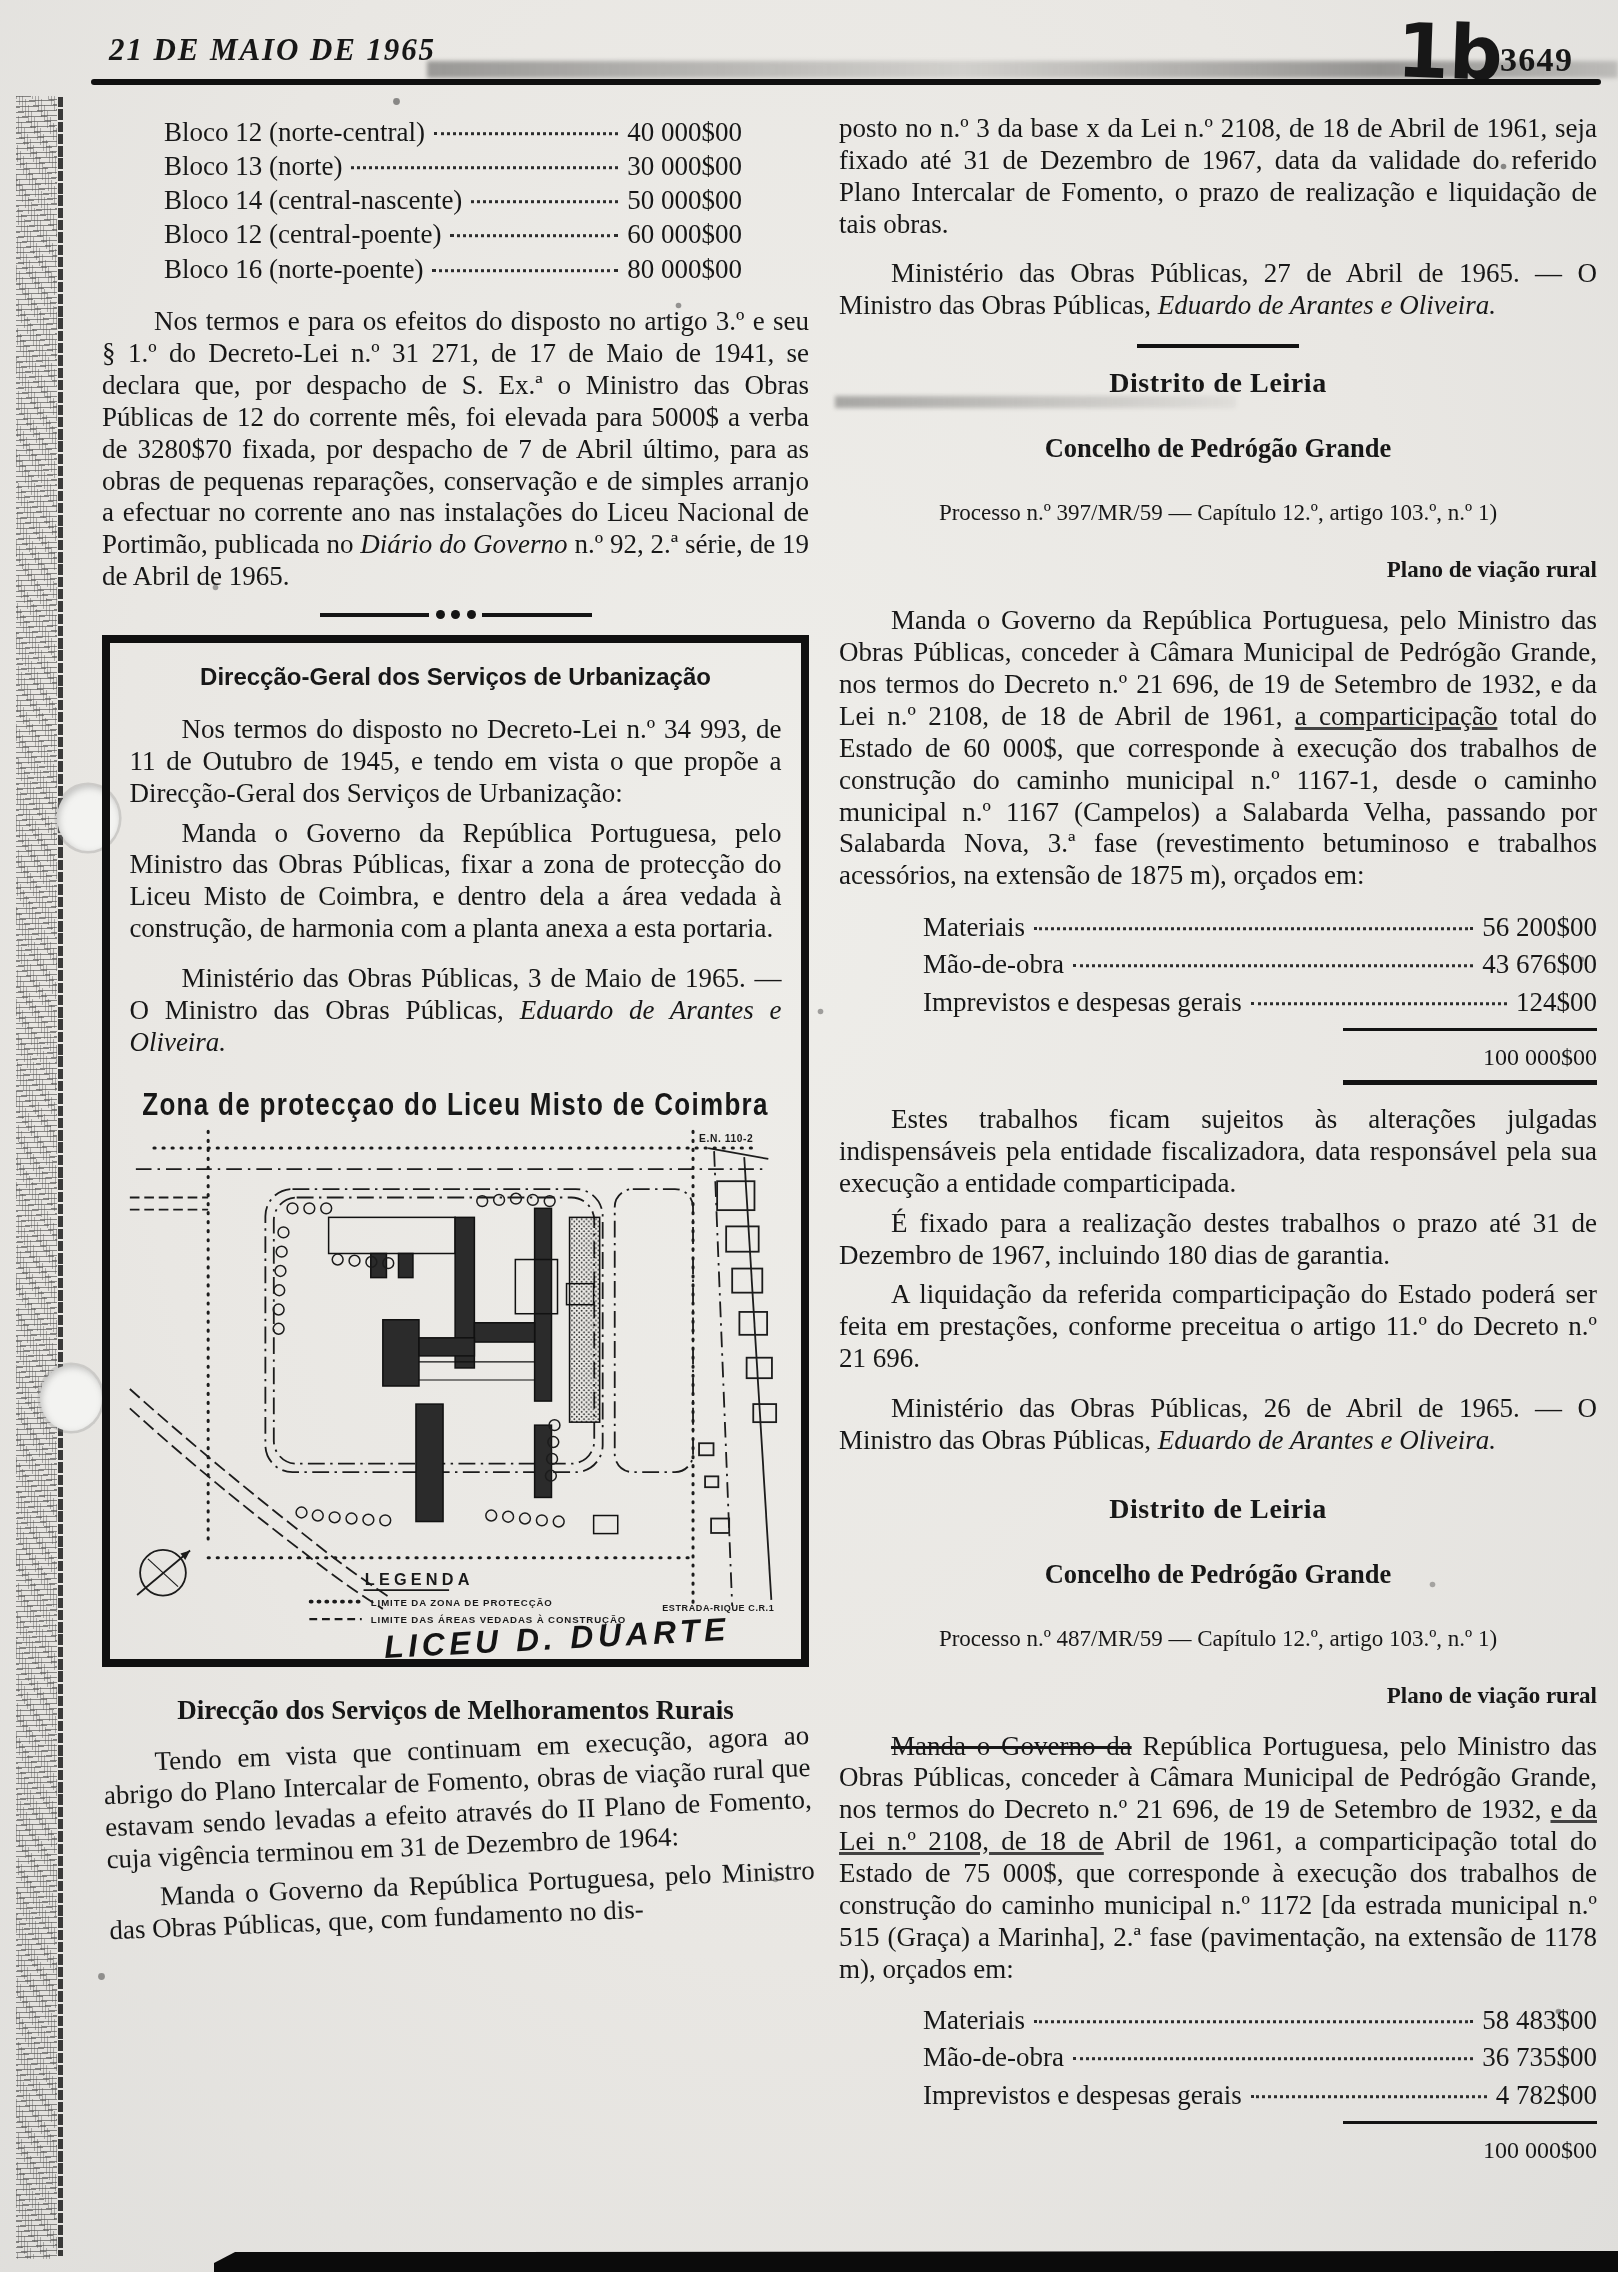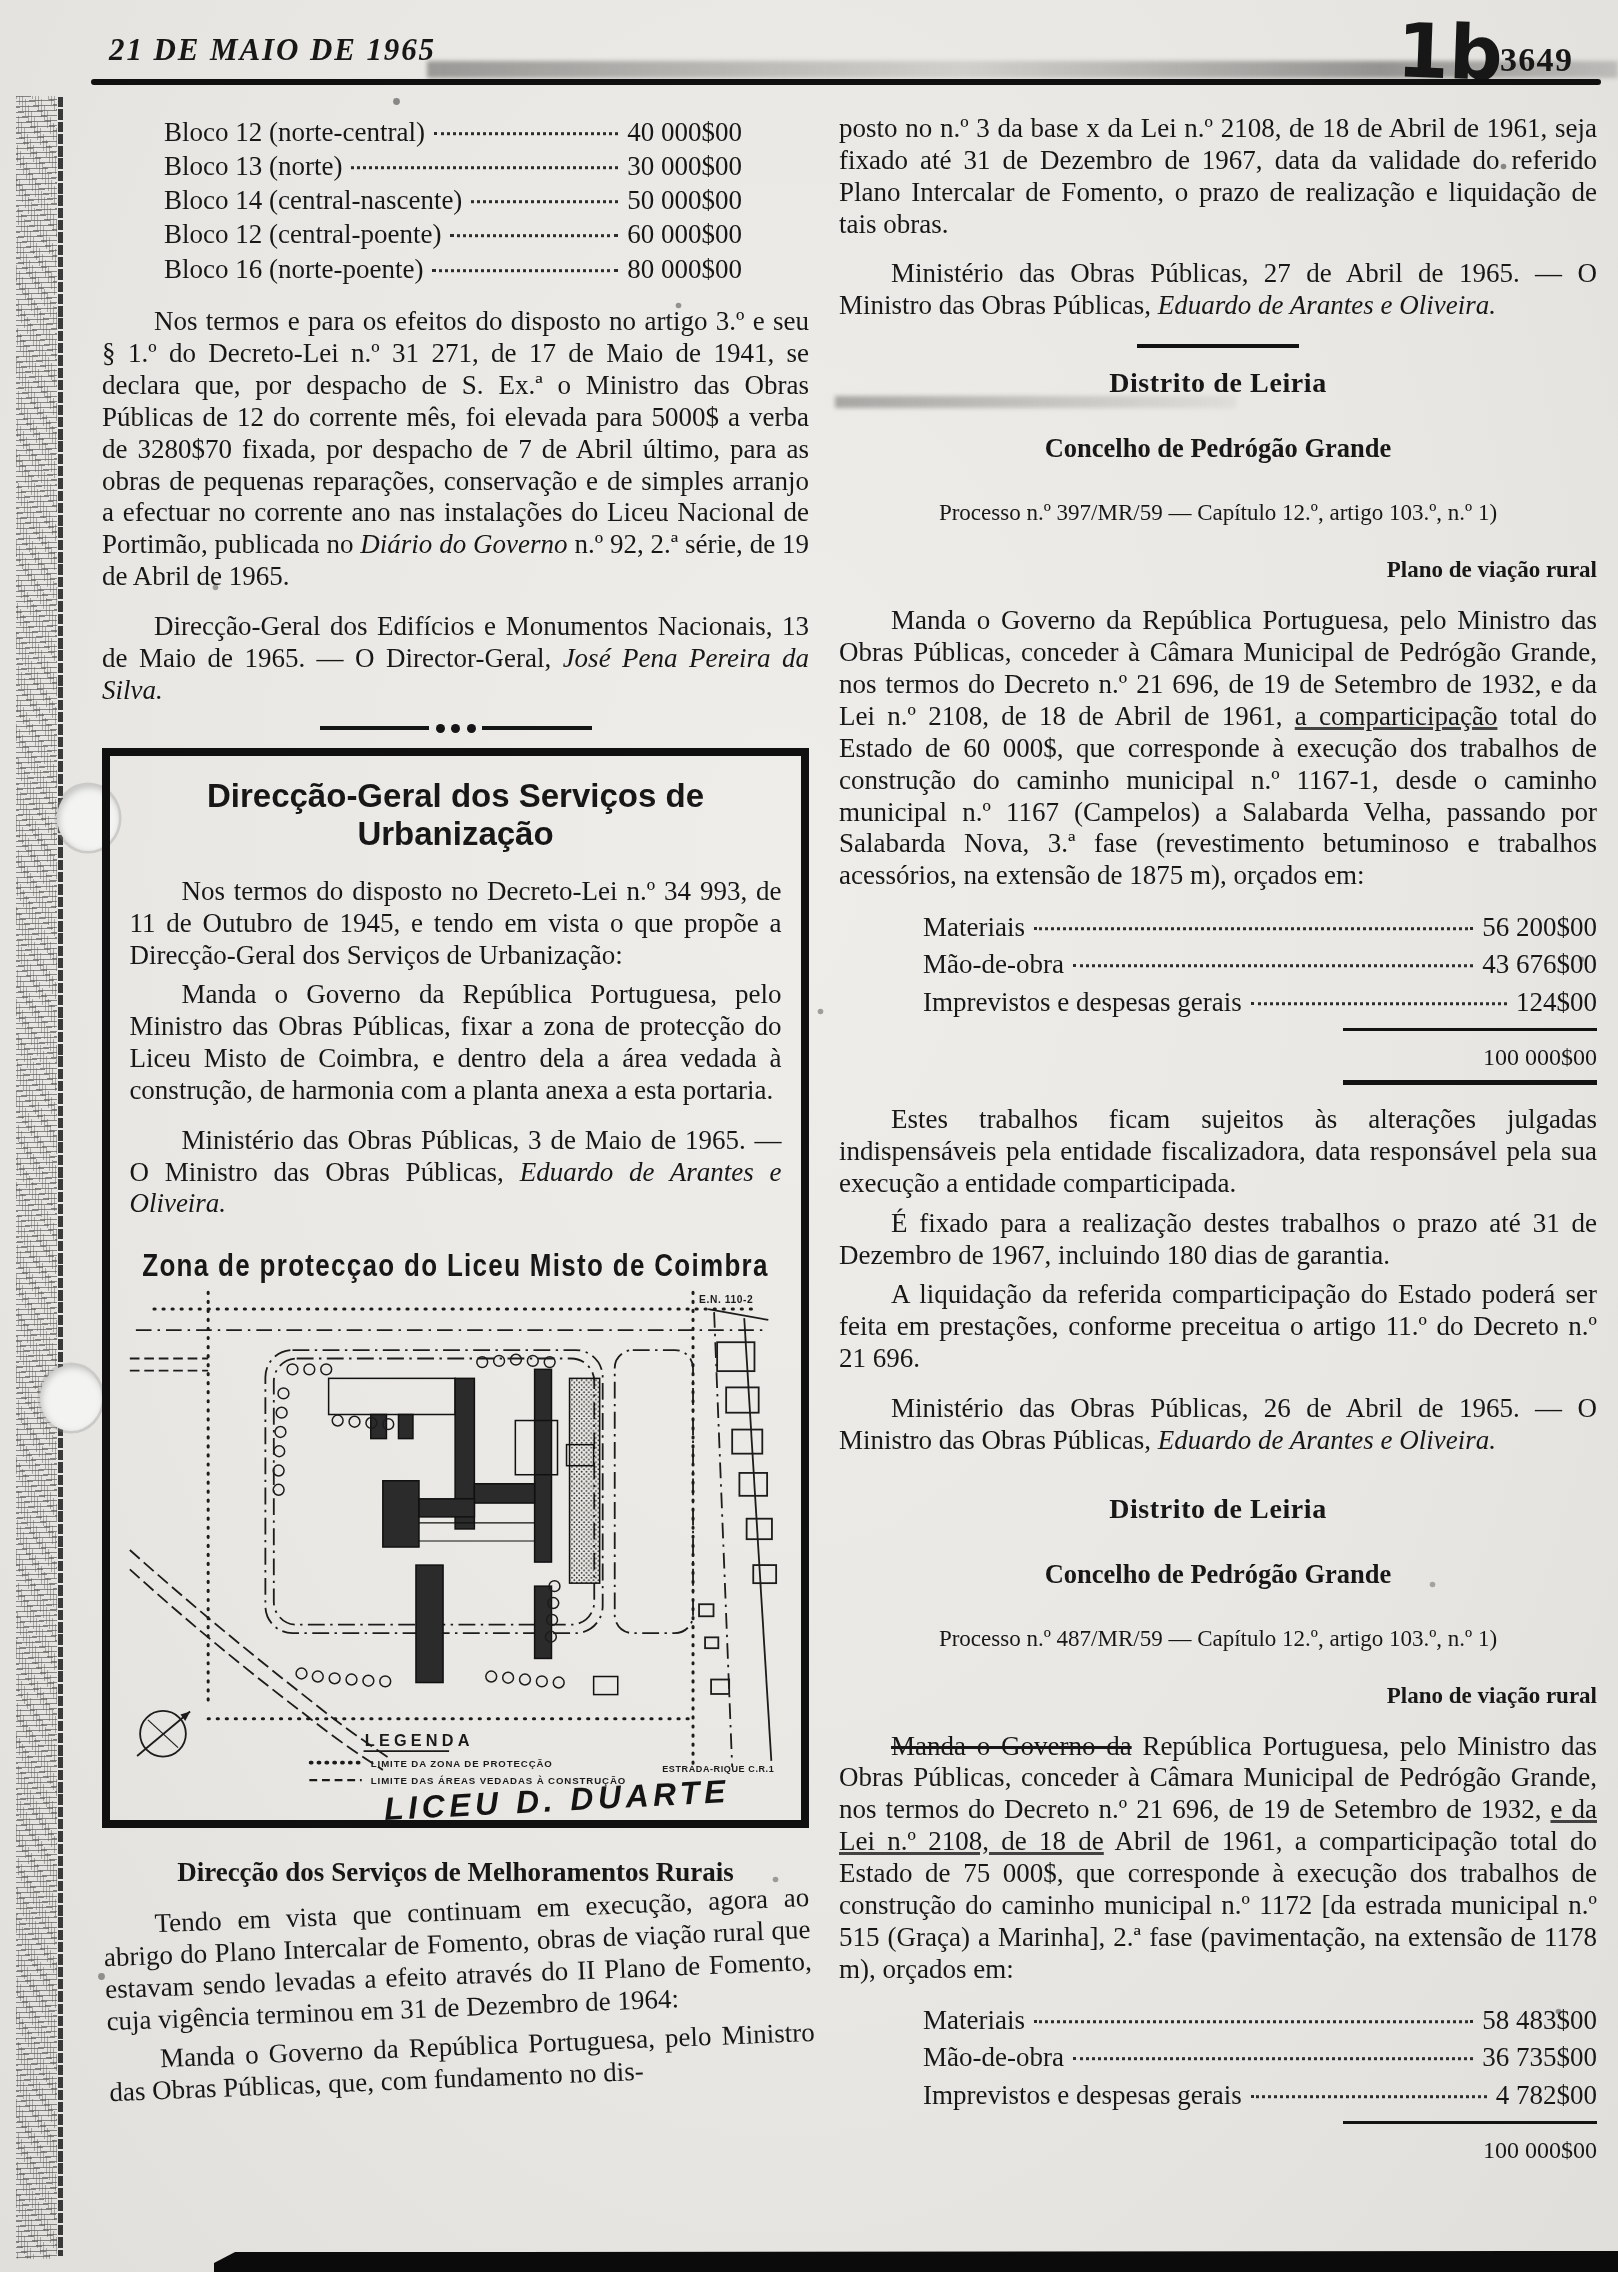--- a/index.html
+++ b/index.html
@@ -48,21 +48,21 @@
   .brow{display:flex;align-items:baseline;font-size:27px;line-height:1.1;margin-bottom:4.5px;}
   .blabel{white-space:nowrap;}
   .lead{flex:1;margin:0 9px;border-bottom:3.2px dotted #2c2c2c;transform:translateY(-5.8px);min-width:19.4px;}
   .bval{white-space:nowrap;}
   
   .flourish{display:flex;align-items:center;justify-content:center;gap:6.5px;margin:17px auto 15.5px;width:272px;}
   .flourish::before,.flourish::after{content:"";height:3.9px;background:#151515;flex:1;}
   .fdot{width:9px;height:9px;border-radius:50%;background:#151515;}
   
   .box{position:relative;border:8.4px solid #101010;padding:15.5px 19.4px 17px;margin:2.6px 0 0;}
-  .box-heading{font-family:"Liberation Sans",sans-serif;font-weight:bold;font-size:33px;text-align:center;margin:5.2px 0 23px;}
+  .box-heading{font-family:"Liberation Sans",sans-serif;font-weight:bold;font-size:24px;text-align:center;margin:5.2px 0 23px;}
   .map-title{text-align:center;margin:30px 0 3.9px;}
   .stencil{display:inline-block;font-family:"Liberation Sans",sans-serif;font-weight:bold;font-size:26px;letter-spacing:1.3px;transform:scaleY(1.18);}
   .map-svg{width:100%;height:518px;display:block;}
   .hand{position:absolute;right:71px;bottom:1.3px;font-family:"Liberation Sans",sans-serif;font-weight:bold;font-style:italic;
     font-size:32px;letter-spacing:4.5px;transform:rotate(-3deg);color:#141414;}
   
   .rurais-heading{text-align:center;font-size:27px;font-weight:bold;margin:28.5px 0 19.4px;}
   .skew{transform:rotate(-2.3deg);transform-origin:12% 0;}
   
   .divider{width:162px;height:3.9px;background:#121212;margin:22px auto 19.4px;}
@@ -123,21 +123,20 @@
       </div>
       <div class="brow">
         <span class="blabel">Bloco 16 (norte-poente)</span>
         <span class="lead"></span>
         <span class="bval">80 000$00</span>
       </div>
     </div>
 
     <p class="body ind"><span>Nos termos e para os efeitos do disposto no artigo 3.º e seu § 1.º do Decreto-Lei n.º 31 271, de 17 de Maio de 1941, se declara que, por despacho de S. Ex.ª o Ministro das Obras Públicas de 12 do corrente mês, foi elevada para 5000$ a verba de 3280$70 fixada, por despacho de 7 de Abril último, para as obras de pequenas reparações, conservação e de simples arranjo a efectuar no corrente ano nas instalações do Liceu Nacional de Portimão, publicada no </span><span class="it">Diário do Governo</span><span> n.º 92, 2.ª série, de 19 de Abril de 1965.</span></p>
 
-    <p class="body ind sig"><span>Direcção-Geral dos Edifícios e Monumentos Nacionais, 13 de Maio de 1965. — O Director-Geral, </span><span class="it">José Pena Pereira da Silva.</span></p>
 
     <div class="flourish">
       <span class="fdot"></span>
       <span class="fdot"></span>
       <span class="fdot"></span>
     </div>
 
     <div class="box">
       <div class="box-heading">Direcção-Geral dos Serviços de Urbanização</div>
       <p class="body ind">Nos termos do disposto no Decreto-Lei n.º 34 993, de 11 de Outubro de 1945, e tendo em vista o que propõe a Direcção-Geral dos Serviços de Urbanização:</p>

